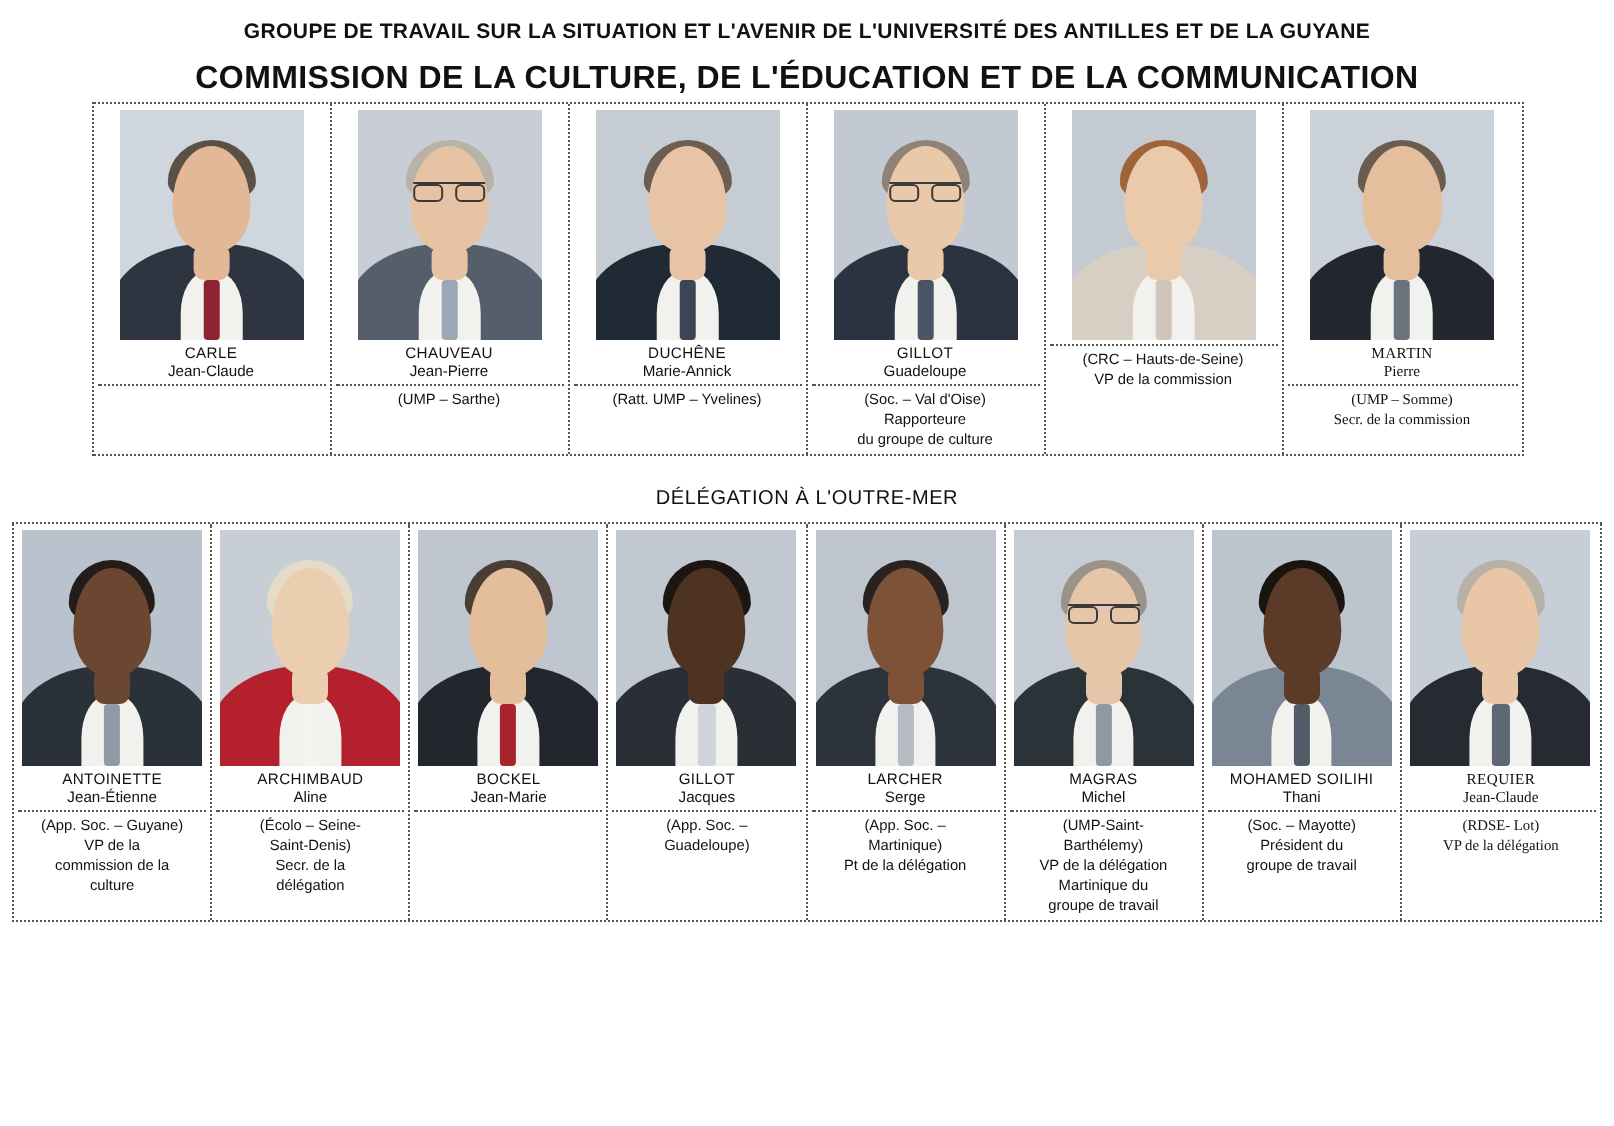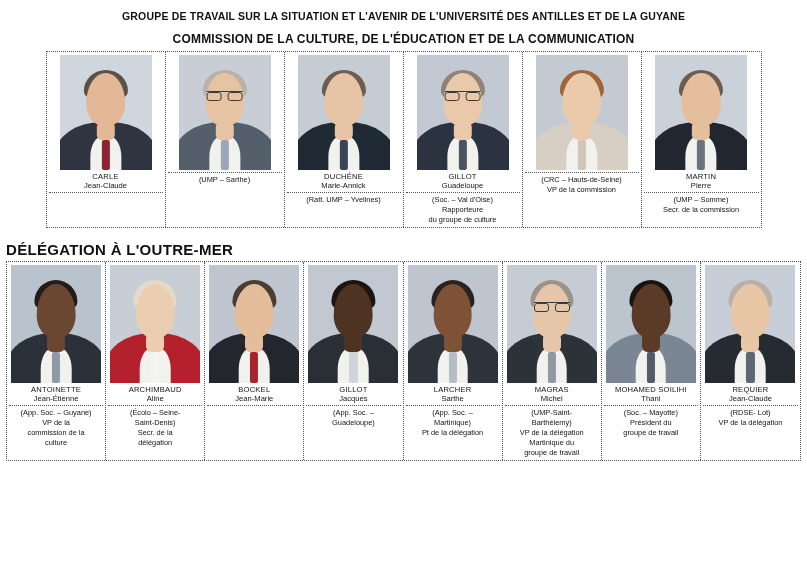--- a/index.html
+++ b/index.html
@@ -26,29 +26,29 @@
     text-align: center;
     font-weight: bold;
     font-size: 10.5px;
     letter-spacing: 0.2px;
     margin: 4px 0 0 0;
     line-height: 13px;
   }
   .title-sub {
     text-align: center;
     font-weight: bold;
-    font-size: 12px;
+    font-size: 16px;
     letter-spacing: 0.2px;
     margin: 10px 0 0 0;
     line-height: 13px;
   }
   .section-title {
-    text-align: left;
-    font-weight: bold;
-    font-size: 15px;
+    text-align: center;
+    font-weight: normal;
+    font-size: 10px;
     letter-spacing: 0.3px;
     margin: 0;
     line-height: 12px;
   }
 
   .grid {
     display: flex;
     border: 1px dotted #555;
     box-sizing: border-box;
     margin: 5px auto 0 auto;
@@ -64,21 +64,21 @@
     box-sizing: border-box;
     border-right: 1px dotted #555;
     display: flex;
     flex-direction: column;
     align-items: center;
     padding: 3px 2px 2px 2px;
     background: #fff;
   }
   .grid.six .cell { width: 119.3px; }
   .grid.eight .cell { width: 99.4px; }
-  .cell:last-child { border-right: none; }
+  .cell:last-child { border-right: none; font-family: Liberation Serif, serif; }
 
   .photo {
     width: 92px;
     height: 115px;
     overflow: hidden;
     position: relative;
     background: #d6d9dd;
   }
   .grid.eight .photo {
     width: 90px;
@@ -225,20 +225,24 @@
         <div class="photo">
           <div class="bg" style="background:#c9ced6"></div>
           <div class="shoulders" style="background:#555f6b"></div>
           <div class="shirt"></div>
           <div class="tie" style="background:#9aa7b5"></div>
           <div class="neck" style="background:#e6c3a3"></div>
           <div class="hair" style="background:#b9b2a6"></div>
           <div class="head" style="background:#e6c3a3"></div>
           <div class="glasses"></div>
         </div>
+        <div class="namewrap">
+          <div class="surname">CHAUVEAU</div>
+          <div class="firstname">Jean-Pierre</div>
+        </div>
         <div class="divider"></div>
         <div class="details">
           <div>(UMP – Sarthe)</div>
         </div>
       </div>
       <div class="cell">
         <div class="photo">
           <div class="bg" style="background:#c6ccd4"></div>
           <div class="shoulders" style="background:#1f2a35"></div>
           <div class="shirt"></div>
@@ -405,21 +409,21 @@
           <div class="bg" style="background:#bec5ce"></div>
           <div class="shoulders" style="background:#2d333b"></div>
           <div class="shirt"></div>
           <div class="tie" style="background:#b6bcc4"></div>
           <div class="neck" style="background:#7d5236"></div>
           <div class="hair" style="background:#2a2220"></div>
           <div class="head" style="background:#7d5236"></div>
         </div>
         <div class="namewrap">
           <div class="surname">LARCHER</div>
-          <div class="firstname">Sarthe</div>
+          <div class="firstname">Serge</div>
         </div>
         <div class="divider"></div>
         <div class="details">
           <div>(App. Soc. –</div>
           <div>Martinique)</div>
           <div>Pt de la délégation</div>
         </div>
       </div>
       <div class="cell">
         <div class="photo">

